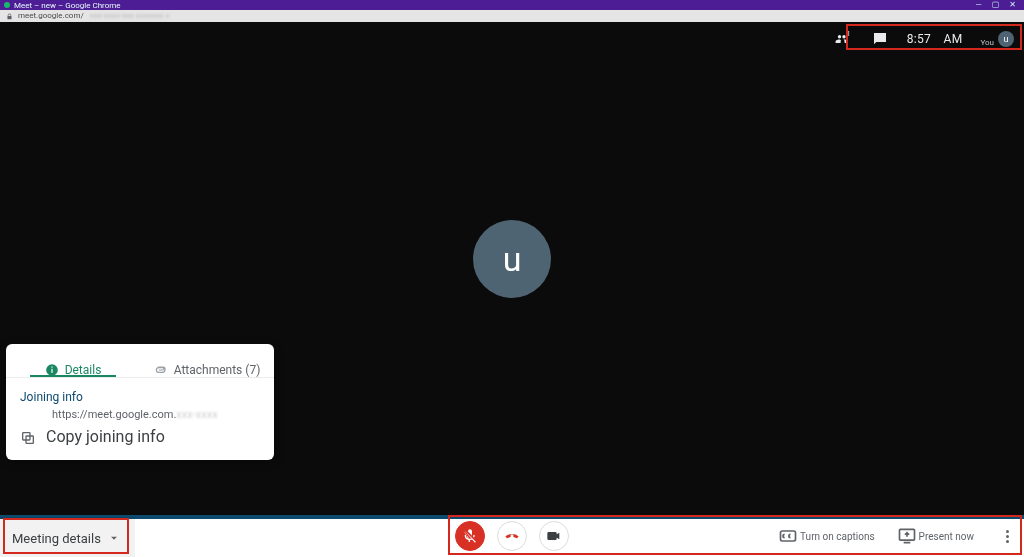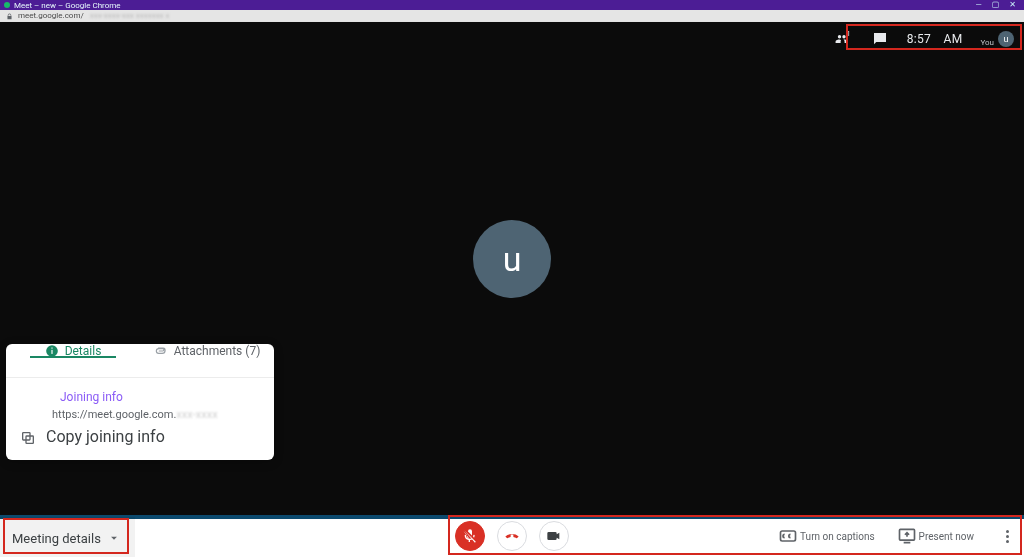--- a/index.html
+++ b/index.html
@@ -101,39 +101,39 @@
     background: #fff;
     border-radius: 6px;
     box-shadow: 0 2px 10px rgba(0,0,0,.25);
     overflow: hidden;
     z-index: 4;
   }
   .details-tabs {
     display: flex;
     border-bottom: 1px solid #ececec;
     height: 34px;
-    align-items: flex-start;
+    align-items: flex-end;
   }
   .details-tab {
     flex: 1;
     display: flex; align-items:center; justify-content:center; gap: 6px;
     font-size: 12px;
     color: #5f6368;
     cursor: pointer;
     position: relative;
   }
   .details-tab.active { color: #1a8763; }
   .details-tab.active::after {
     content: "";
     position: absolute;
     bottom: 0; left: 18%; right: 18%;
     height: 2px; background: #1a8763;
   }
   .details-body { padding: 12px 14px 14px; }
-  .details-body .label { font-size: 12px; color: #8b5cf6; margin-left: 40px; }
+  .details-body .label { font-size: 12px; color: #0c4a6e; }
   .details-body .link { font-size: 11px; color: #5f6368; margin-top: 4px; margin-left: 32px;}
   .details-body .link .blur { filter: blur(1.3px); color:#cfcfcf; }
   .copy-row {
     display: flex; align-items:flex-end; gap: 10px; margin-top: 6px;
     color: #3c4043; font-size: 16px; cursor: pointer;
   }
   .copy-row .iconbox { width: 16px; height: 16px; display:inline-flex;align-items:center;justify-content:center;}
   
   .bottombar {
     position: absolute;

